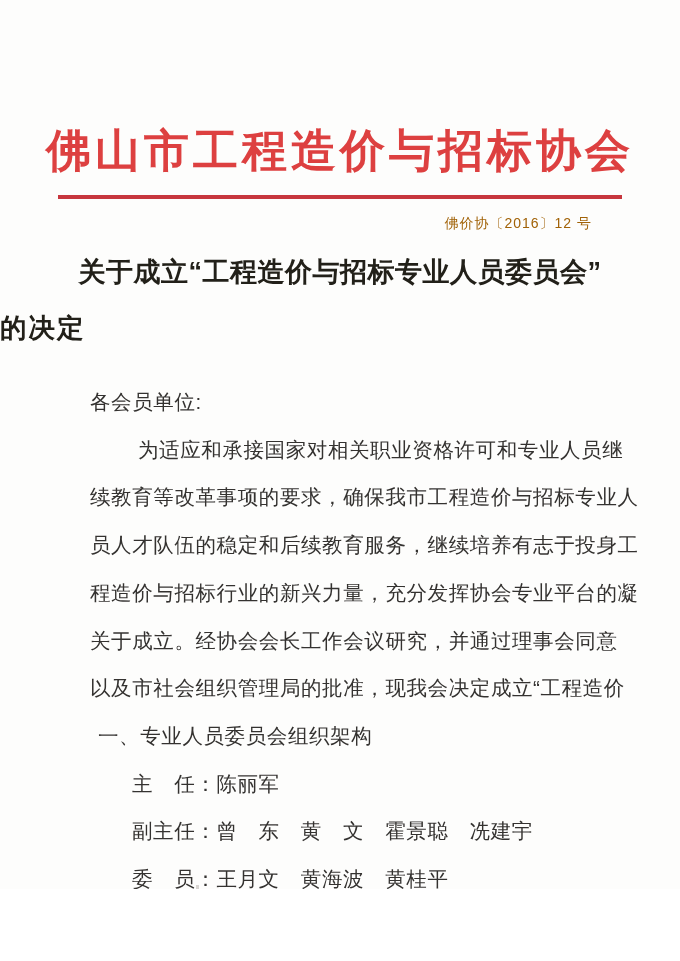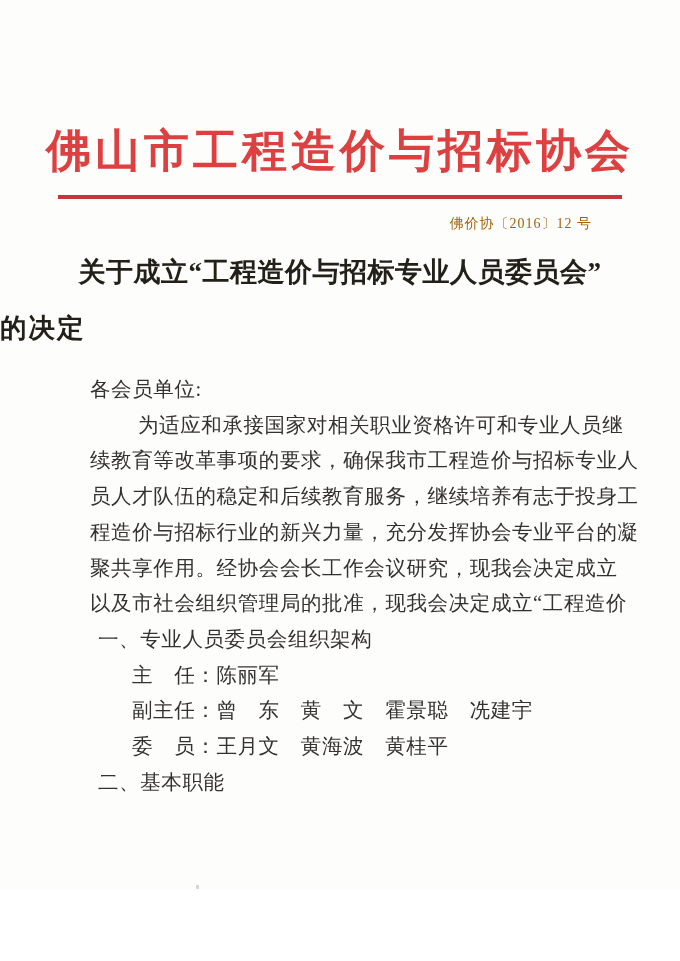--- a/index.html
+++ b/index.html
@@ -6,21 +6,21 @@
     margin: 0;
     padding: 0;
     background: #ffffff;
   }
   #page {
     position: relative;
     width: 680px;
     height: 889px;
     background: #fdfdfc;
     overflow: hidden;
-    font-family: Liberation Serif, serif;
+    font-family: Liberation Sans, sans-serif;
     color: #2e2c2b;
   }
   
   .org-title {
     position: absolute;
     top: 124px;
     left: 0;
     width: 680px;
     text-align: center;
     font-size: 45px;
@@ -80,20 +80,21 @@
     top: 372px;
     left: 90px;
     width: 502px;
     font-size: 20.5px;
     line-height: 35.7px;
     letter-spacing: 0.6px;
     color: #343230;
   }
   .body-line {
     white-space: nowrap;
+    margin-top: 12px;
   }
   .body-line.indent-para {
     text-indent: 48px;
   }
   .body-line.indent-list {
     padding-left: 8px;
   }
   .body-line.indent-role {
     padding-left: 42px;
   }
@@ -121,21 +122,21 @@
   <div class="doc-title-line1">关于成立“工程造价与招标专业人员委员会”</div>
 
   <div class="doc-title-line2">的决定</div>
 
   <div class="body-text">
     <div class="body-line">各会员单位:</div>
     <div class="body-line indent-para">为适应和承接国家对相关职业资格许可和专业人员继</div>
     <div class="body-line">续教育等改革事项的要求，确保我市工程造价与招标专业人</div>
     <div class="body-line">员人才队伍的稳定和后续教育服务，继续培养有志于投身工</div>
     <div class="body-line">程造价与招标行业的新兴力量，充分发挥协会专业平台的凝</div>
-    <div class="body-line">聚共享作用。经协会会长工作会议研究，现我会决定成立</div>
+    <div class="body-line">关于成立。经协会会长工作会议研究，并通过理事会同意</div>
     <div class="body-line">以及市社会组织管理局的批准，现我会决定成立“工程造价</div>
     <div class="body-line indent-list">一、专业人员委员会组织架构</div>
     <div class="body-line indent-role">主　任：陈丽军</div>
     <div class="body-line indent-role">副主任：曾　东　黄　文　霍景聪　冼建宇</div>
     <div class="body-line indent-role">委　员：王月文　黄海波　黄桂平</div>
     <div class="body-line indent-list">二、基本职能</div>
   </div>
 
   <div class="scan-speck"></div>
 

